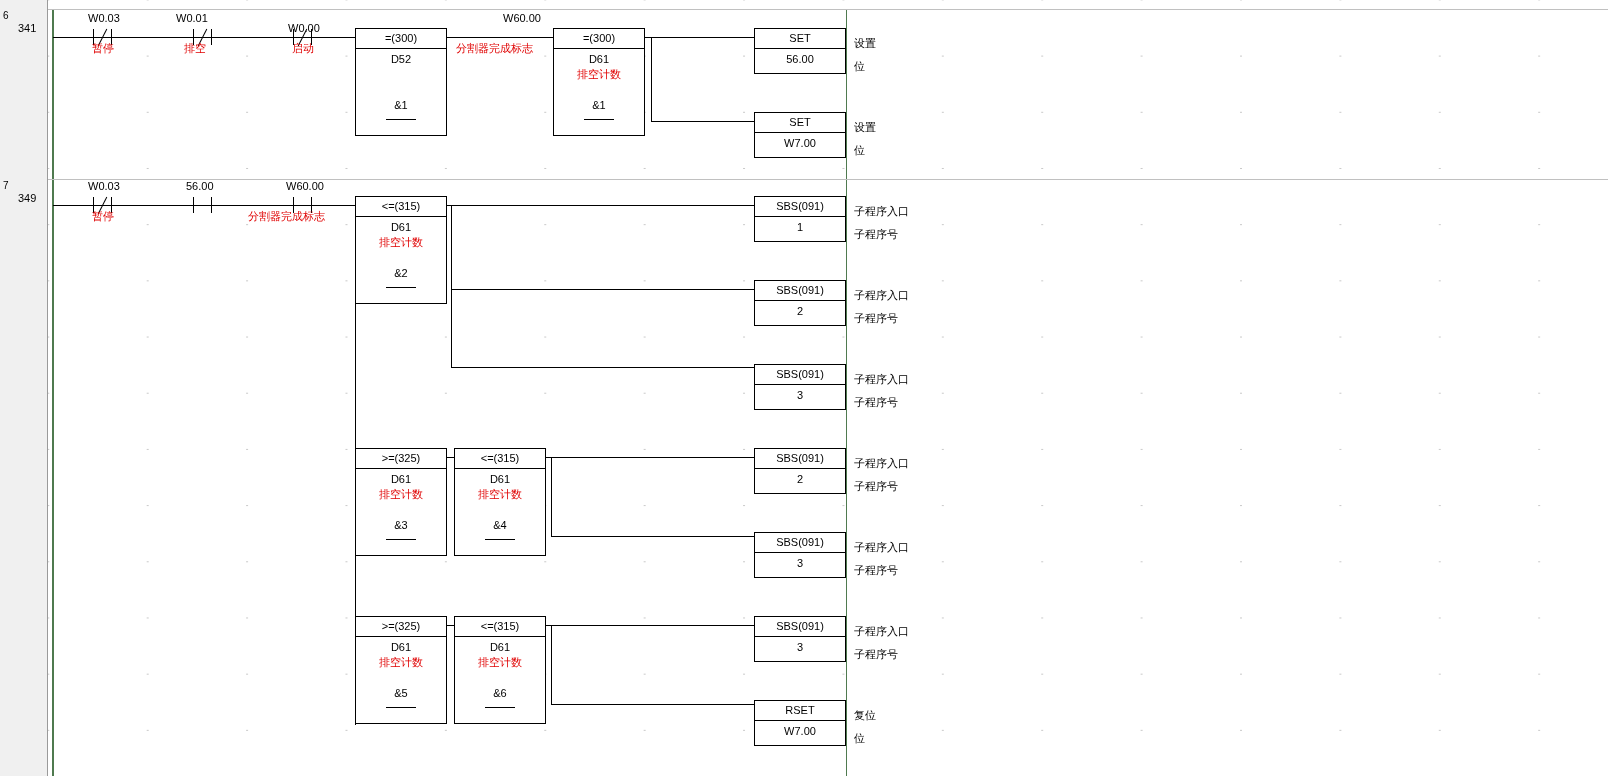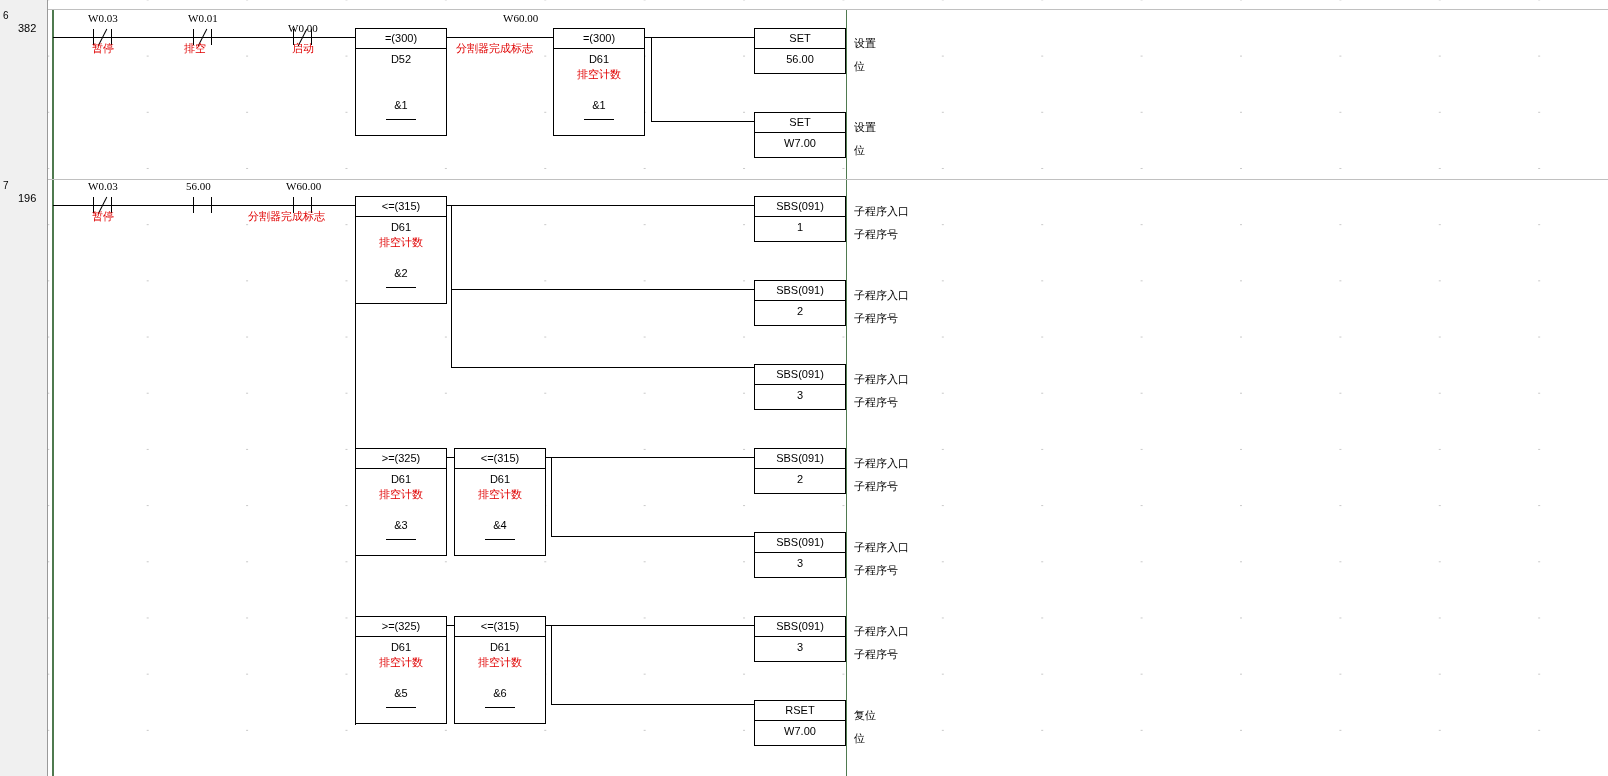--- a/index.html
+++ b/index.html
@@ -123,21 +123,21 @@
     height: 19px;
     background: #000;
     transform: rotate(27deg);
     transform-origin: center;
   }
   .lbl {
     position: absolute;
     font-size: 11px;
     color: #000;
     white-space: nowrap;
-    font-family: Liberation Serif, serif;
+    font-family: Liberation Sans, sans-serif;
     text-align: center;
   }
   .lbl.red { color: #e00000; }
 
   
   .fb {
     position: absolute;
     border: 1px solid #000;
     background: #ffffff;
     box-sizing: border-box;
@@ -199,25 +199,25 @@
 
 <div id="app">
 
   <div class="gutter-top"></div>
   <div class="topbar"></div>
 
   <div class="gutter"></div>
 
   <div class="rung-num" style="top:10px;">
     <span class="idx">6</span>
-    <span class="step">382</span>
+    <span class="step">341</span>
   </div>
   <div class="rung-num" style="top:180px;">
     <span class="idx">7</span>
-    <span class="step">196</span>
+    <span class="step">349</span>
   </div>
 
   <div class="canvas">
     <div class="grid"></div>
 
     <div class="sep" style="top:9px;"></div>
     <div class="sep" style="top:179px;"></div>
 
     <div class="rail" style="left:4px; top:10px; height:169px;"></div>
     <div class="rail-r" style="left:798px; top:10px; height:169px;"></div>
@@ -230,21 +230,21 @@
         <div class="slash"></div>
     </div>
     <div class="lbl" style="left:40px; top:12px;">W0.03</div>
     <div class="lbl red" style="left:44px; top:41px;">暂停</div>
 
     <div class="contact" style="left:132px; top:29px;">
       <div class="bar l"></div>
         <div class="bar r"></div>
         <div class="slash"></div>
     </div>
-    <div class="lbl" style="left:140px; top:12px;">W0.01</div>
+    <div class="lbl" style="left:128px; top:12px;">W0.01</div>
     <div class="lbl red" style="left:136px; top:41px;">排空</div>
 
     <div class="contact" style="left:232px; top:29px;">
       <div class="bar l"></div>
         <div class="bar r"></div>
         <div class="slash"></div>
     </div>
     <div class="lbl" style="left:240px; top:22px;">W0.00</div>
     <div class="lbl red" style="left:244px; top:41px;">启动</div>
 

